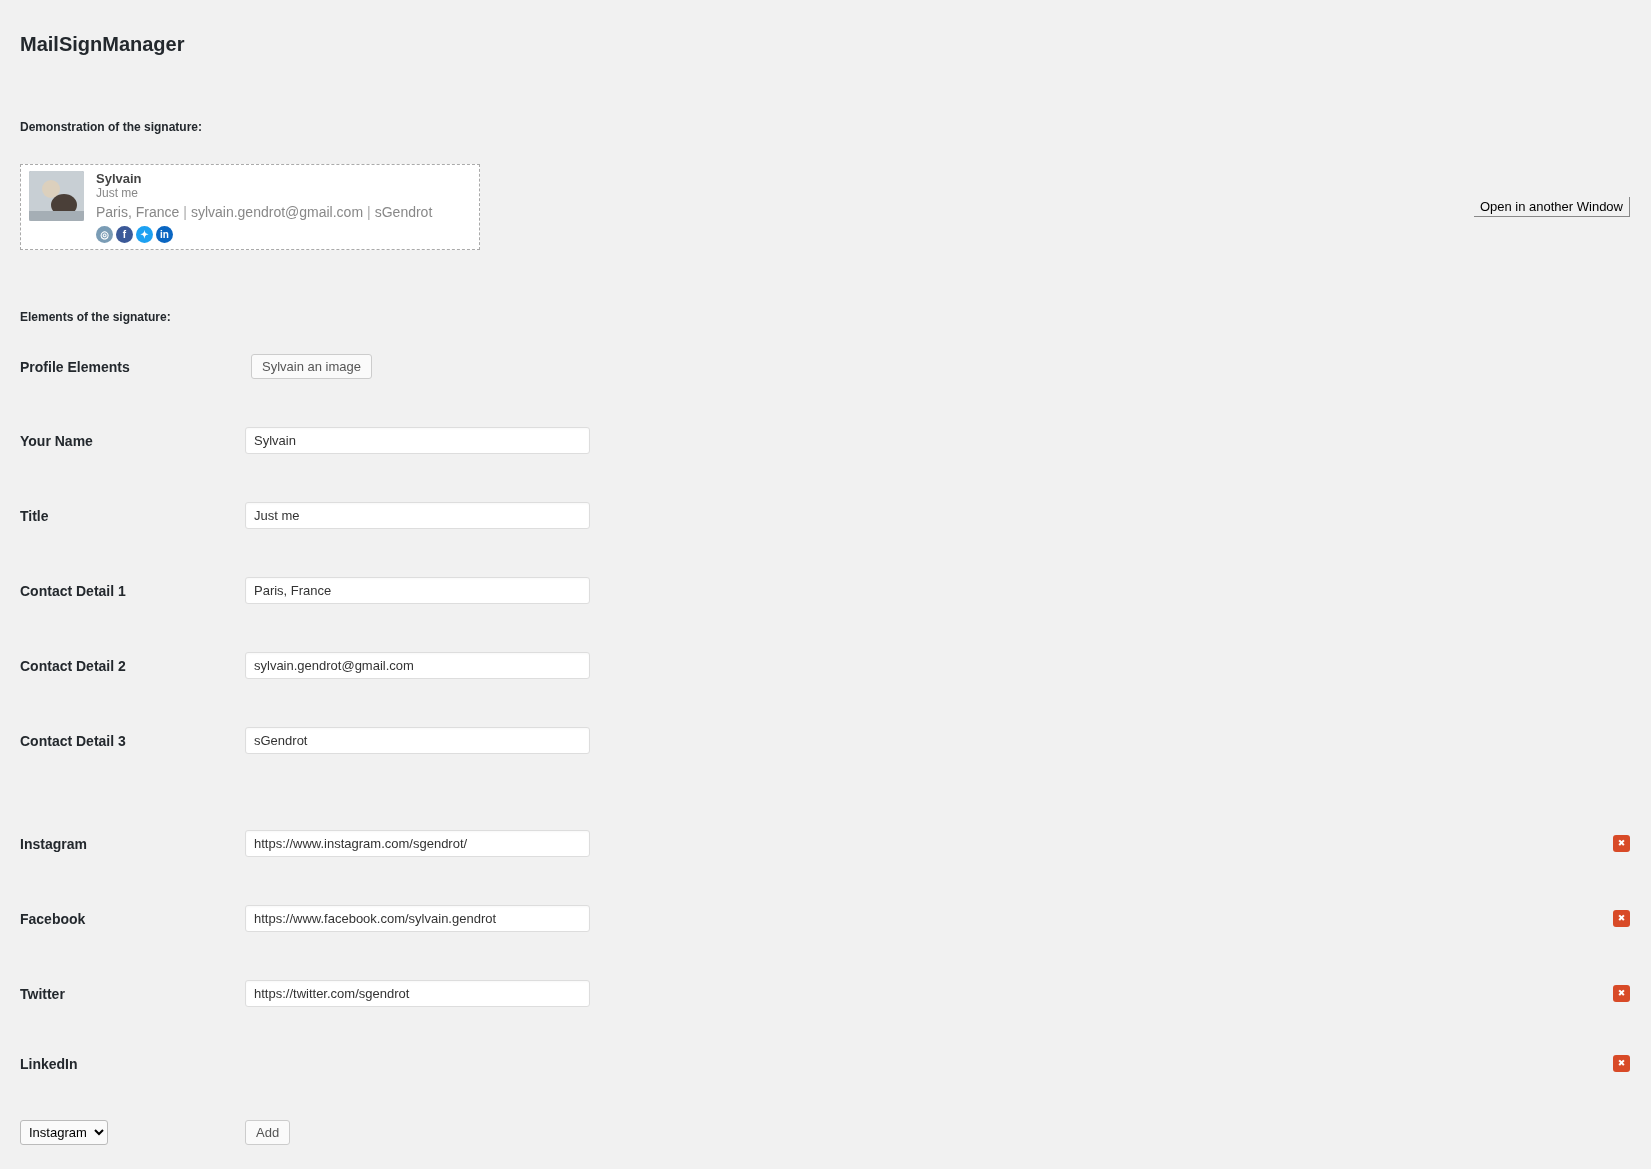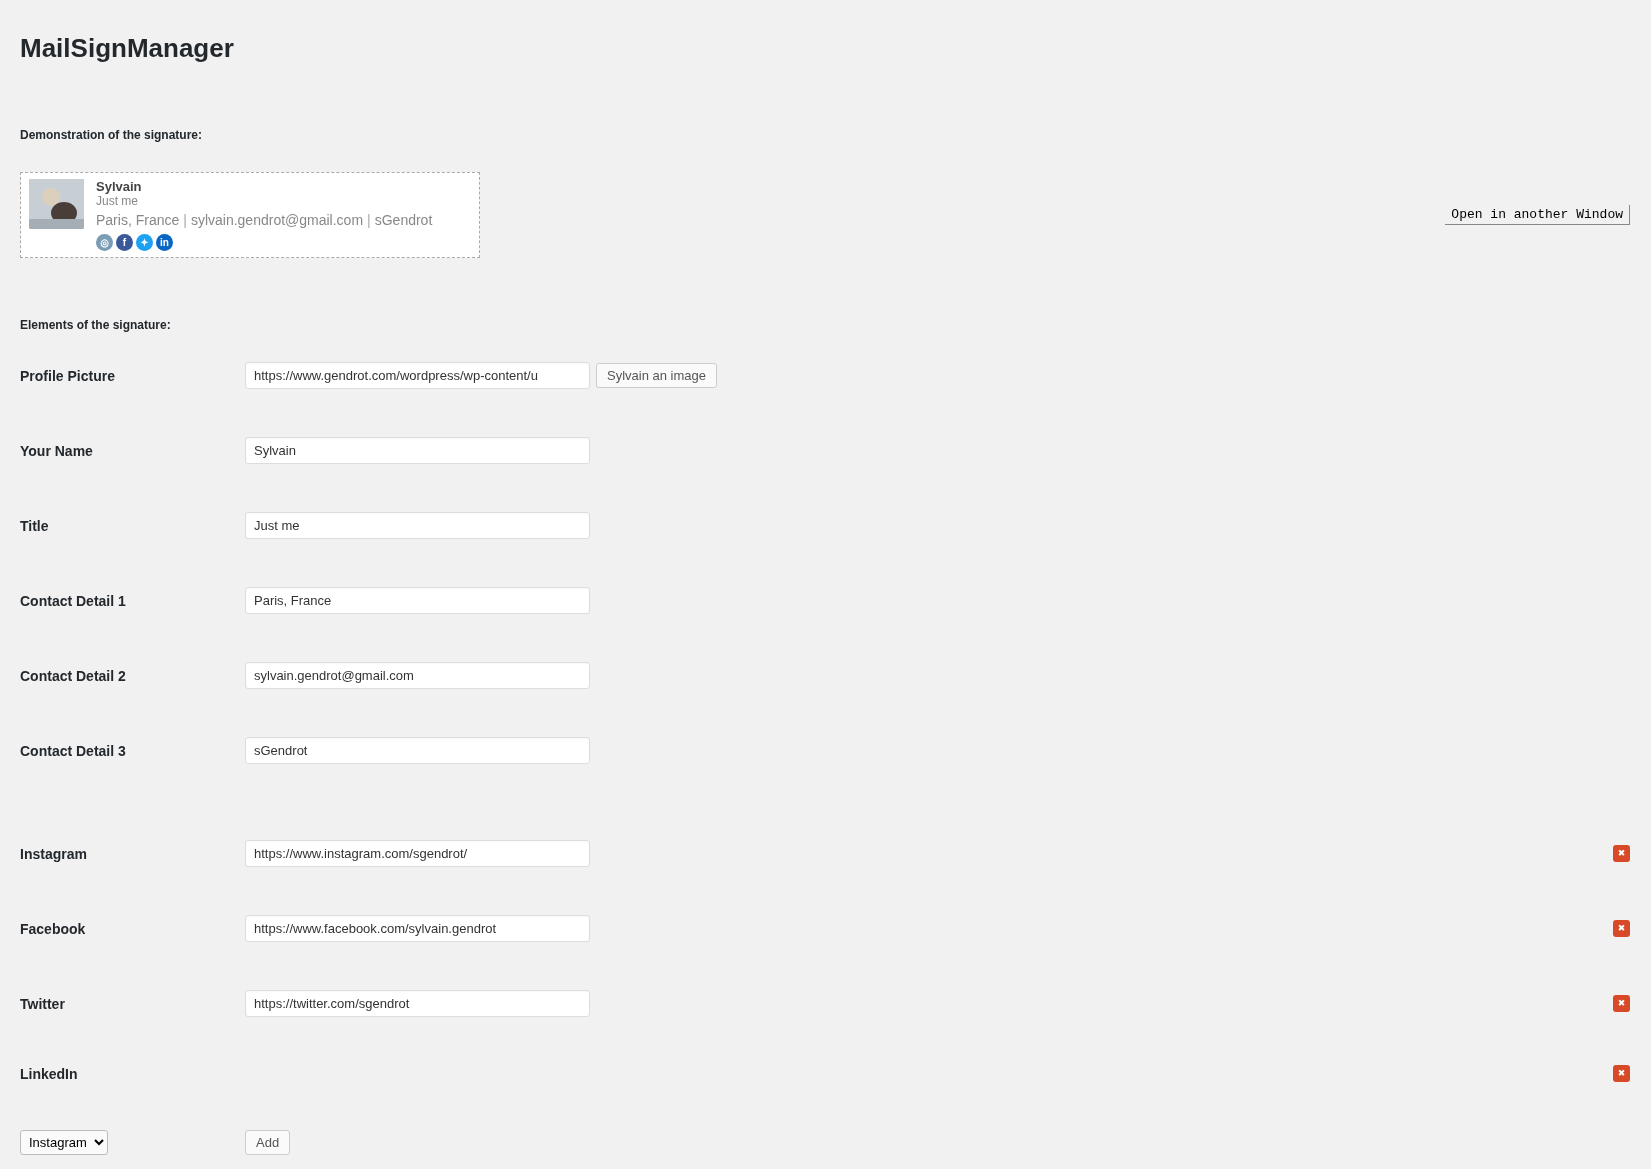--- a/index.html
+++ b/index.html
@@ -5,21 +5,21 @@
     * { box-sizing: border-box; }
     body {
       margin: 0;
       font-family: -apple-system, BlinkMacSystemFont, "Segoe UI", Helvetica, Arial, sans-serif;
       background: #f1f1f1;
       color: #23282d;
       font-size: 13px;
       padding: 10px 20px;
     }
     h1 {
-      font-size: 26px;
+      font-size: 20px;
       font-weight: 600;
       margin: 14px 0;
       padding: 9px 0 4px 0;
     }
     h3 {
       font-size: 12px;
       font-weight: 700;
       margin: 60px 0 30px 0;
     }
     
@@ -62,21 +62,21 @@
       font-weight:700;
       align-items:center;
       justify-content:center;
       font-family:Arial, sans-serif;
     }
     .ic-ig { background:#7a9cb5 }
     .ic-fb { background:#3b5998 }
     .ic-tw { background:#1da1f2 }
     .ic-in { background:#0a66c2 }
     .btn-mono {
-      font-family: Liberation Mono, monospace;
+      font-family: Liberation Sans, sans-serif;
       font-size: 13px;
       background:#f1f1f1;
       border: none;
       border-right: 1px solid #888;
       border-bottom: 1px solid #888;
       padding: 2px 6px;
       cursor:pointer;
     }
     
     .form-table { margin-top: 24px; }
@@ -172,22 +172,21 @@
     </div>
   </div>
   <button class="btn-mono">Open in another Window</button>
 </div>
 
 <h3>Elements of the signature:</h3>
 
 <div class="form-table">
 
   <div class="frow">
-    <div class="flabel">Profile Picture</div>
-    <input type="text" value="https://www.gendrot.com/wordpress/wp-content/u" style="">
+    <div class="flabel">Profile Elements</div>
     <button class="btn">Sylvain an image</button>
   </div>
 
   <div class="frow">
     <div class="flabel">Your Name</div>
     <input type="text" value="Sylvain" style="">
   </div>
 
   <div class="frow">
     <div class="flabel">Title</div>

